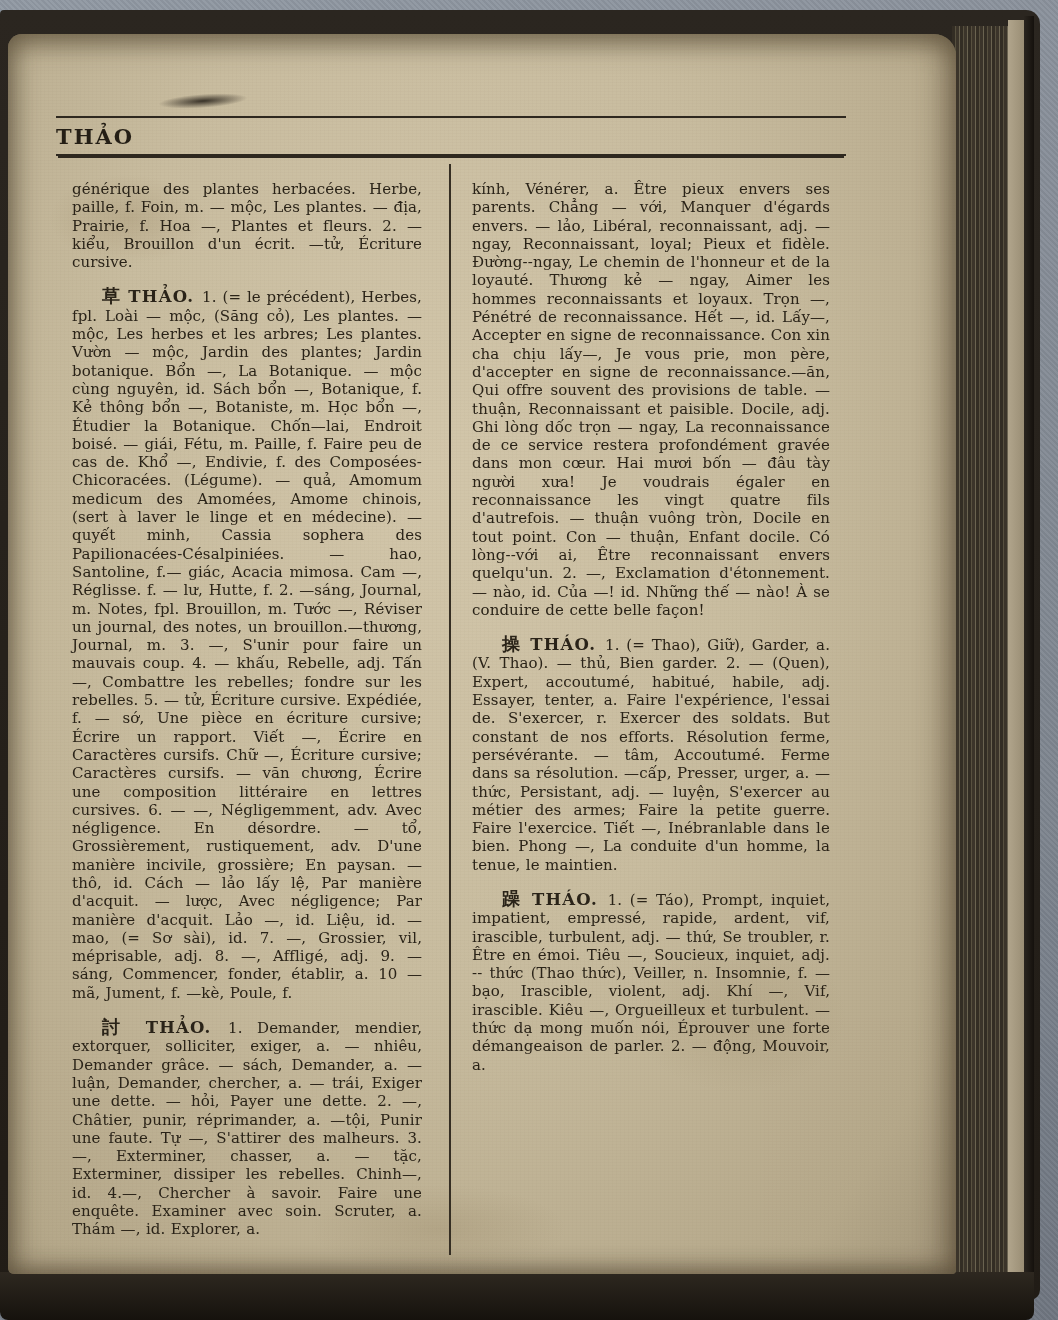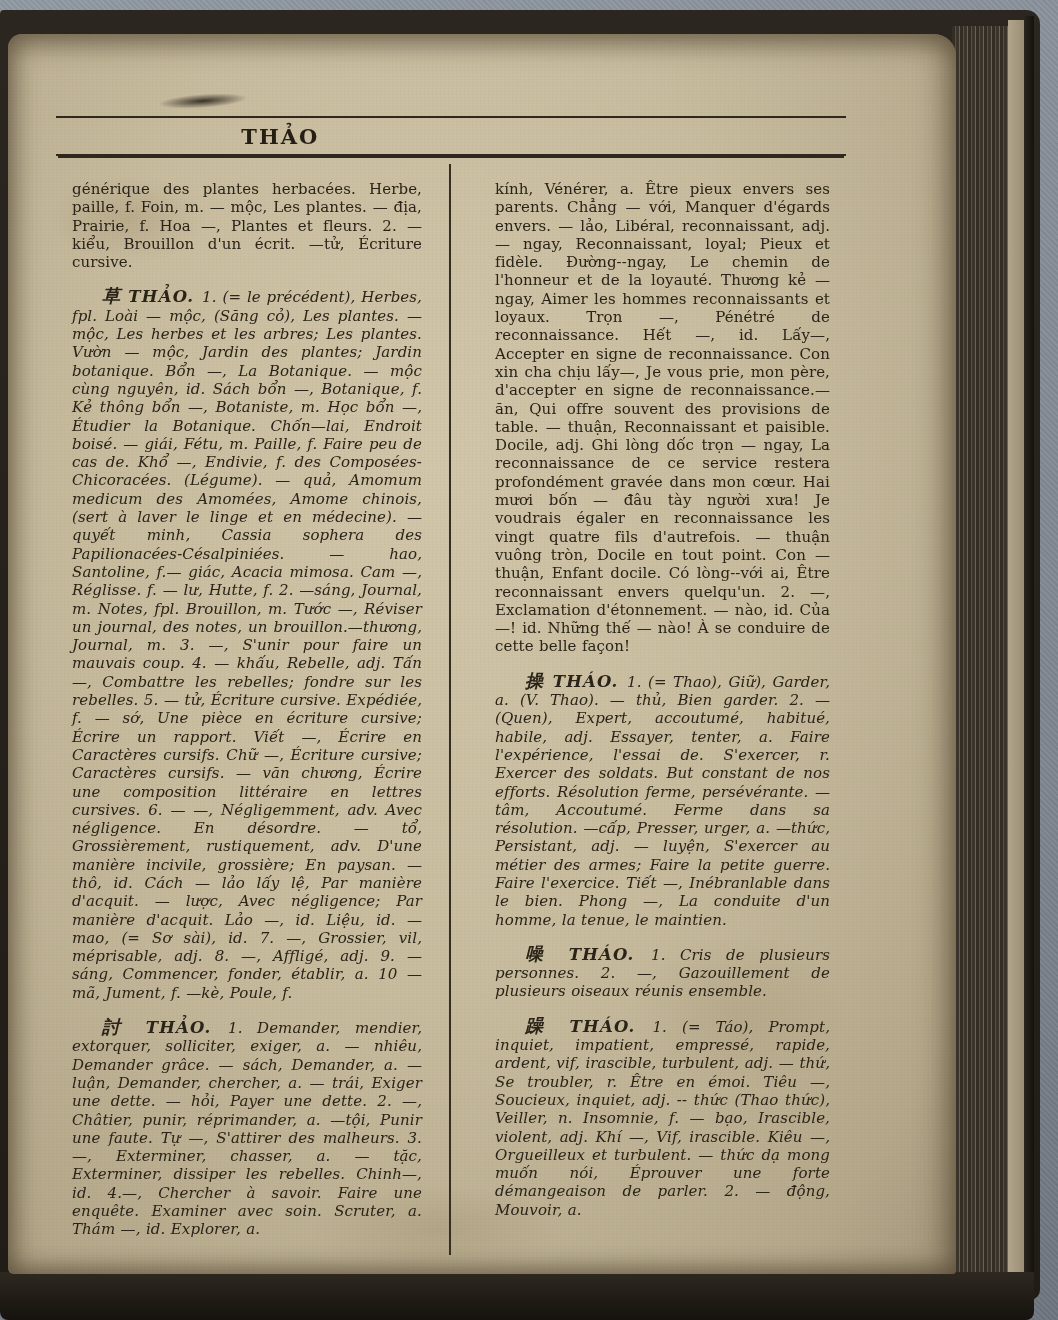--- a/index.html
+++ b/index.html
@@ -36,30 +36,30 @@
   .stain{position:absolute;border-radius:50%;pointer-events:none;}
   .stain.s1{left:40px;top:140px;width:160px;height:90px;background:radial-gradient(ellipse,rgba(120,98,60,.18),transparent 70%);}
   .stain.s2{left:620px;top:900px;width:220px;height:160px;background:radial-gradient(ellipse,rgba(120,98,60,.12),transparent 70%);}
   .stain.s3{left:300px;top:1150px;width:260px;height:90px;background:radial-gradient(ellipse,rgba(110,90,55,.14),transparent 70%);}
 
   .content{position:absolute;left:48px;top:82px;width:790px;}
   
   .running-head{height:36px;border-top:2px solid #2e281f;border-bottom:2px solid #2e281f;
     box-shadow:0 4px 0 -2px #2e281f;display:grid;grid-template-columns:1fr 1fr 1fr;align-items:center;
     color:#241e15;}
-  .running-head .cell{text-align:right;font-weight:bold;font-size:21px;letter-spacing:2px;}
+  .running-head .cell{text-align:left;font-weight:bold;font-size:21px;letter-spacing:2px;}
   .running-head .num{font-size:22px;letter-spacing:1px;}
 
   .cols{display:flex;margin-top:8px;}
   .col{color:#2a2318;font-size:15px;line-height:18.3px;text-align:justify;
     letter-spacing:.1px; word-spacing:.5px;}
   .col-left{flex:0 0 382px;padding-right:11px;}
-  .col-right{flex:1;border-left:2px solid #352e23;padding-left:28px;}
+  .col-right{flex:1;border-left:2px solid #352e23;padding-left:5px;}
   .para{margin:16px;}
-  .para + .para{margin-top:11px;font-style:italic;}
+  .para + .para{margin-top:11px;}
   .para.entry{text-indent:30px;}
   .cjk{font-family:"DejaVu Sans","Liberation Sans",sans-serif;font-weight:bold;font-size:18px;
     letter-spacing:0;}
   .head{font-weight:bold;font-size:16.5px;letter-spacing:1.2px;}
   .corner-mark{position:absolute;left:150px;top:60px;width:90px;height:14px;
     background:radial-gradient(ellipse,rgba(20,15,10,.8),transparent 70%);transform:rotate(-4deg);}
 </style>
 </head>
 <body>
 
@@ -84,18 +84,17 @@
 
     <div class="cols">
       <div class="col col-left">
           <p class="para">générique des plantes herbacées. Herbe, paille, f. Foin, m. — mộc, Les plantes. — địa, Prairie, f. Hoa —, Plantes et fleurs. 2. —kiểu, Brouillon d'un écrit. —tử, Écriture cursive.</p>
           <p class="para entry"><span class="cjk">草</span><span class="head"> THẢO. </span>1. (= le précédent), Herbes, fpl. Loài — mộc, (Săng cỏ), Les plantes. — mộc, Les herbes et les arbres; Les plantes. Vườn — mộc, Jardin des plantes; Jardin botanique. Bổn —, La Botanique. — mộc cùng nguyên, id. Sách bổn —, Botanique, f. Kẻ thông bổn —, Botaniste, m. Học bổn —, Étudier la Botanique. Chốn—lai, Endroit boisé. — giái, Fétu, m. Paille, f. Faire peu de cas de. Khổ —, Endivie, f. des Composées-Chicoracées. (Légume). — quả, Amomum medicum des Amomées, Amome chinois, (sert à laver le linge et en médecine). — quyết minh, Cassia sophera des Papilionacées-Césalpiniées. — hao, Santoline, f.— giác, Acacia mimosa. Cam —, Réglisse. f. — lư, Hutte, f. 2. —sáng, Journal, m. Notes, fpl. Brouillon, m. Tước —, Réviser un journal, des notes, un brouillon.—thương, Journal, m. 3. —, S'unir pour faire un mauvais coup. 4. — khấu, Rebelle, adj. Tấn —, Combattre les rebelles; fondre sur les rebelles. 5. — tử, Écriture cursive. Expédiée, f. — sớ, Une pièce en écriture cursive; Écrire un rapport. Viết —, Écrire en Caractères cursifs. Chữ —, Écriture cursive; Caractères cursifs. — văn chương, Écrire une composition littéraire en lettres cursives. 6. — —, Négligemment, adv. Avec négligence. En désordre. — tổ, Grossièrement, rustiquement, adv. D'une manière incivile, grossière; En paysan. — thô, id. Cách — lảo lấy lệ, Par manière d'acquit. — lược, Avec négligence; Par manière d'acquit. Lảo —, id. Liệu, id. — mao, (= Sơ sài), id. 7. —, Grossier, vil, méprisable, adj. 8. —, Affligé, adj. 9. — sáng, Commencer, fonder, établir, a. 10 —mã, Jument, f. —kè, Poule, f.</p>
           <p class="para entry"><span class="cjk">討</span><span class="head"> THẢO. </span>1. Demander, mendier, extorquer, solliciter, exiger, a. — nhiêu, Demander grâce. — sách, Demander, a. — luận, Demander, chercher, a. — trái, Exiger une dette. — hỏi, Payer une dette. 2. —, Châtier, punir, réprimander, a. —tội, Punir une faute. Tự —, S'attirer des malheurs. 3. —, Exterminer, chasser, a. — tặc, Exterminer, dissiper les rebelles. Chinh—, id. 4.—, Chercher à savoir. Faire une enquête. Examiner avec soin. Scruter, a. Thám —, id. Explorer, a.</p>
         </div>
       <div class="col col-right">
           <p class="para">kính, Vénérer, a. Être pieux envers ses parents. Chẳng — với, Manquer d'égards envers. — lảo, Libéral, reconnaissant, adj. — ngay, Reconnaissant, loyal; Pieux et fidèle. Đường--ngay, Le chemin de l'honneur et de la loyauté. Thương kẻ — ngay, Aimer les hommes reconnaissants et loyaux. Trọn —, Pénétré de reconnaissance. Hết —, id. Lấy—, Accepter en signe de reconnaissance. Con xin cha chịu lấy—, Je vous prie, mon père, d'accepter en signe de reconnaissance.—ăn, Qui offre souvent des provisions de table. — thuận, Reconnaissant et paisible. Docile, adj. Ghi lòng dốc trọn — ngay, La reconnaissance de ce service restera profondément gravée dans mon cœur. Hai mươi bốn — đâu tày người xưa! Je voudrais égaler en reconnaissance les vingt quatre fils d'autrefois. — thuận vuông tròn, Docile en tout point. Con — thuận, Enfant docile. Có lòng--với ai, Être reconnaissant envers quelqu'un. 2. —, Exclamation d'étonnement. — nào, id. Của —! id. Những thế — nào! À se conduire de cette belle façon!</p>
           <p class="para entry"><span class="cjk">操</span><span class="head"> THÁO. </span>1. (= Thao), Giữ), Garder, a. (V. Thao). — thủ, Bien garder. 2. — (Quen), Expert, accoutumé, habitué, habile, adj. Essayer, tenter, a. Faire l'expérience, l'essai de. S'exercer, r. Exercer des soldats. But constant de nos efforts. Résolution ferme, persévérante. — tâm, Accoutumé. Ferme dans sa résolution. —cấp, Presser, urger, a. —thức, Persistant, adj. — luyện, S'exercer au métier des armes; Faire la petite guerre. Faire l'exercice. Tiết —, Inébranlable dans le bien. Phong —, La conduite d'un homme, la tenue, le maintien.</p>
-          <p class="para entry"><span class="cjk">噪</span><span class="head"> THÁO. </span>1. Cris de plusieurs personnes. 2. —, Gazouillement de plusieurs oiseaux réunis ensemble.</p>
           <p class="para entry"><span class="cjk">躁</span><span class="head"> THÁO. </span>1. (= Táo), Prompt, inquiet, impatient, empressé, rapide, ardent, vif, irascible, turbulent, adj. — thứ, Se troubler, r. Être en émoi. Tiêu —, Soucieux, inquiet, adj. -- thức (Thao thức), Veiller, n. Insomnie, f. — bạo, Irascible, violent, adj. Khí —, Vif, irascible. Kiêu —, Orgueilleux et turbulent. — thức dạ mong muốn nói, Éprouver une forte démangeaison de parler. 2. — động, Mouvoir, a.</p>
         </div>
     </div>
   </div>
 </div>
 
 </body></html>

